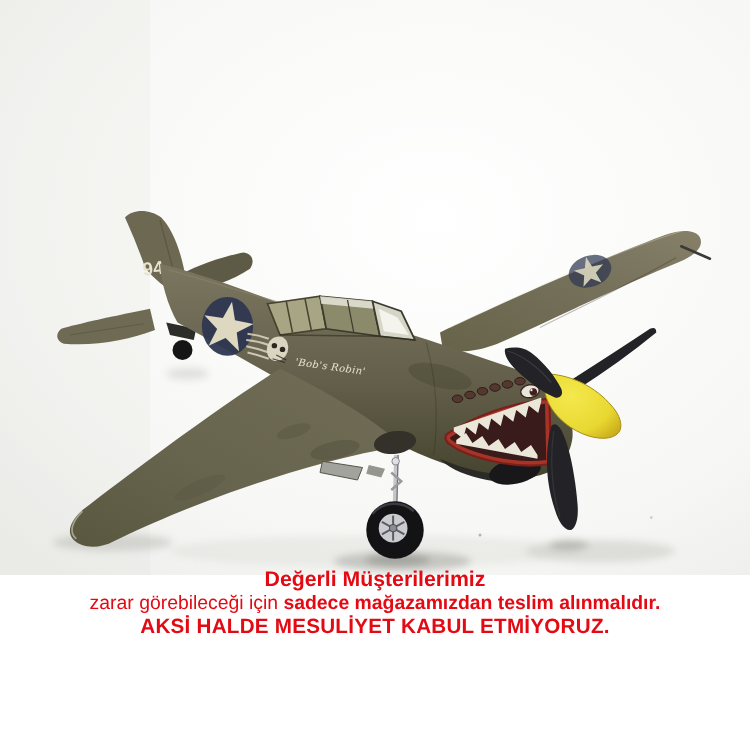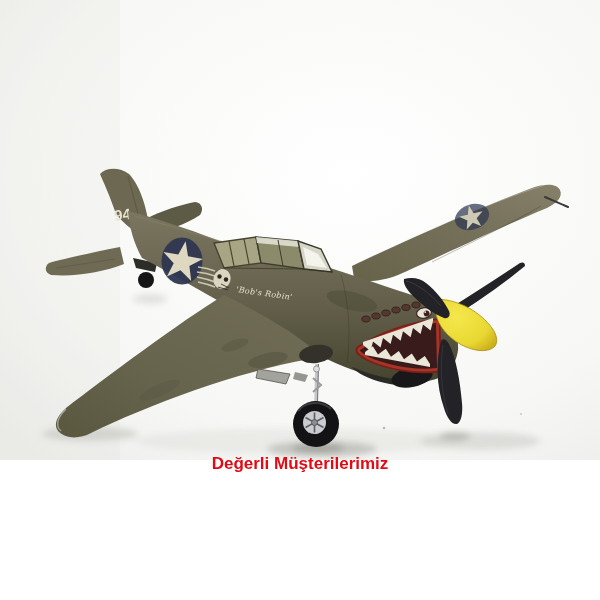--- a/index.html
+++ b/index.html
@@ -203,15 +203,17 @@
     </g>
     <circle cx="314.5" cy="422.5" r="3" fill="#8b8d92" stroke="#4b4c52" stroke-width="0.8"></circle>
   </g>
 
   <circle cx="384" cy="428" r="1.2" fill="#b5b5b0"></circle>
   <circle cx="521" cy="414" r="1" fill="#c8c8c2"></circle>
 </svg>
 
 <div class="caption" style="color:#e30a13;">
   <div class="cap-line1">Değerli Müşterilerimiz</div>
+  <div class="cap-line3"><span>zarar görebileceği için </span><span class="b">sadece mağazamızdan teslim alınmalıdır</span><span class="b">.</span></div>
+  <div class="cap-line6">AKSİ HALDE MESULİYET KABUL ETMİYORUZ.</div>
 </div>
 
 </div>
 
 </body></html>

